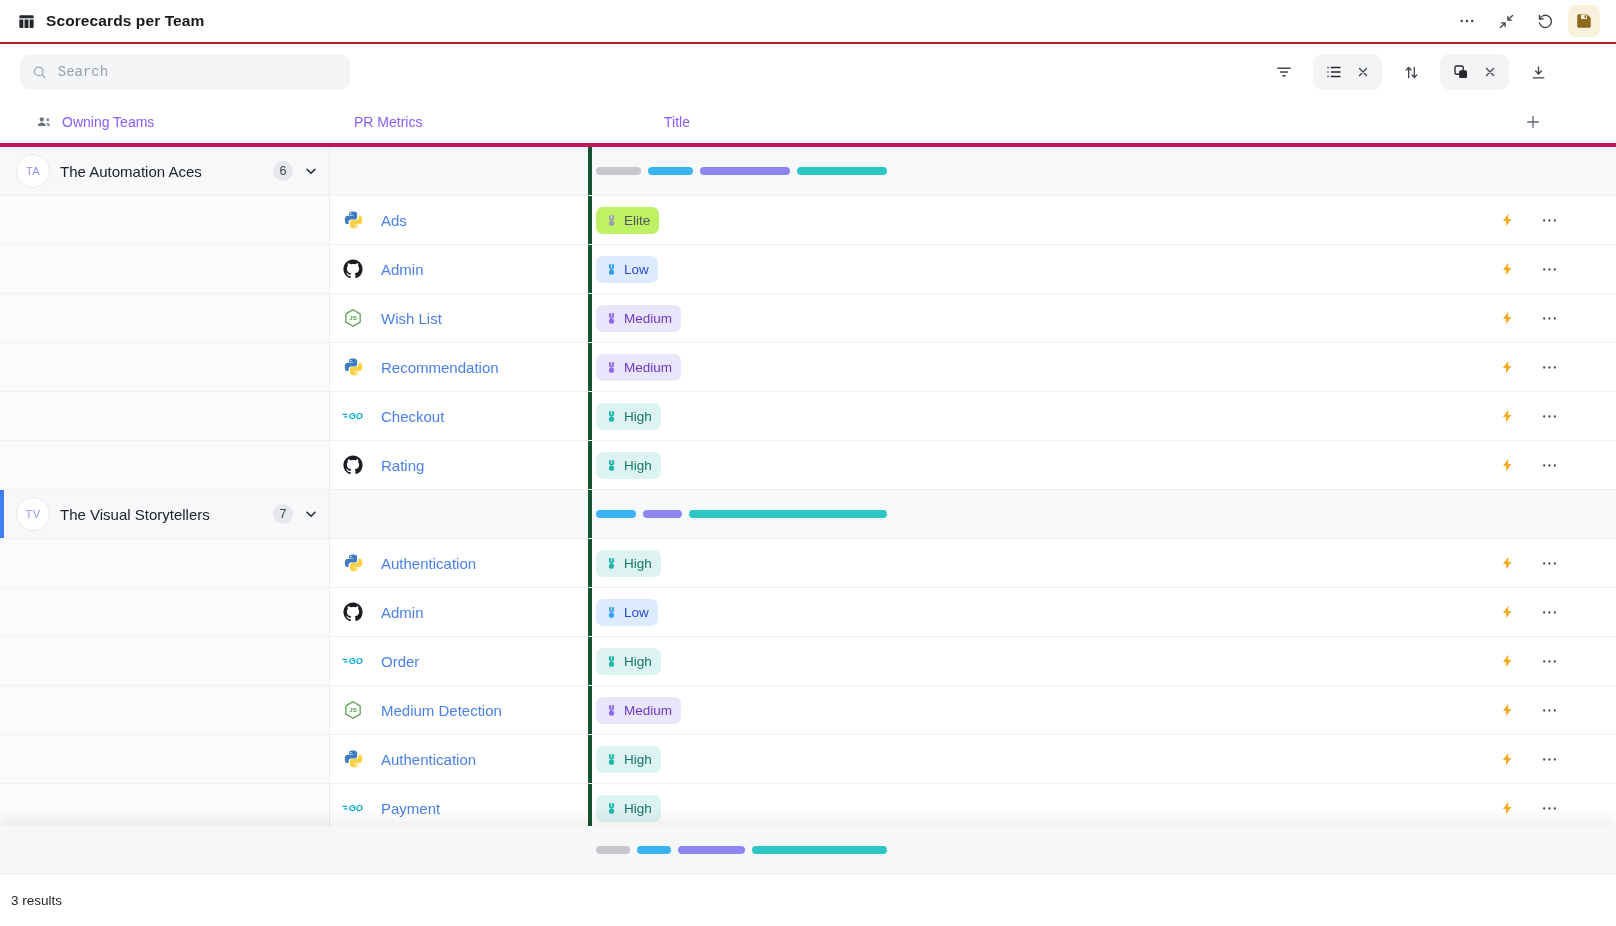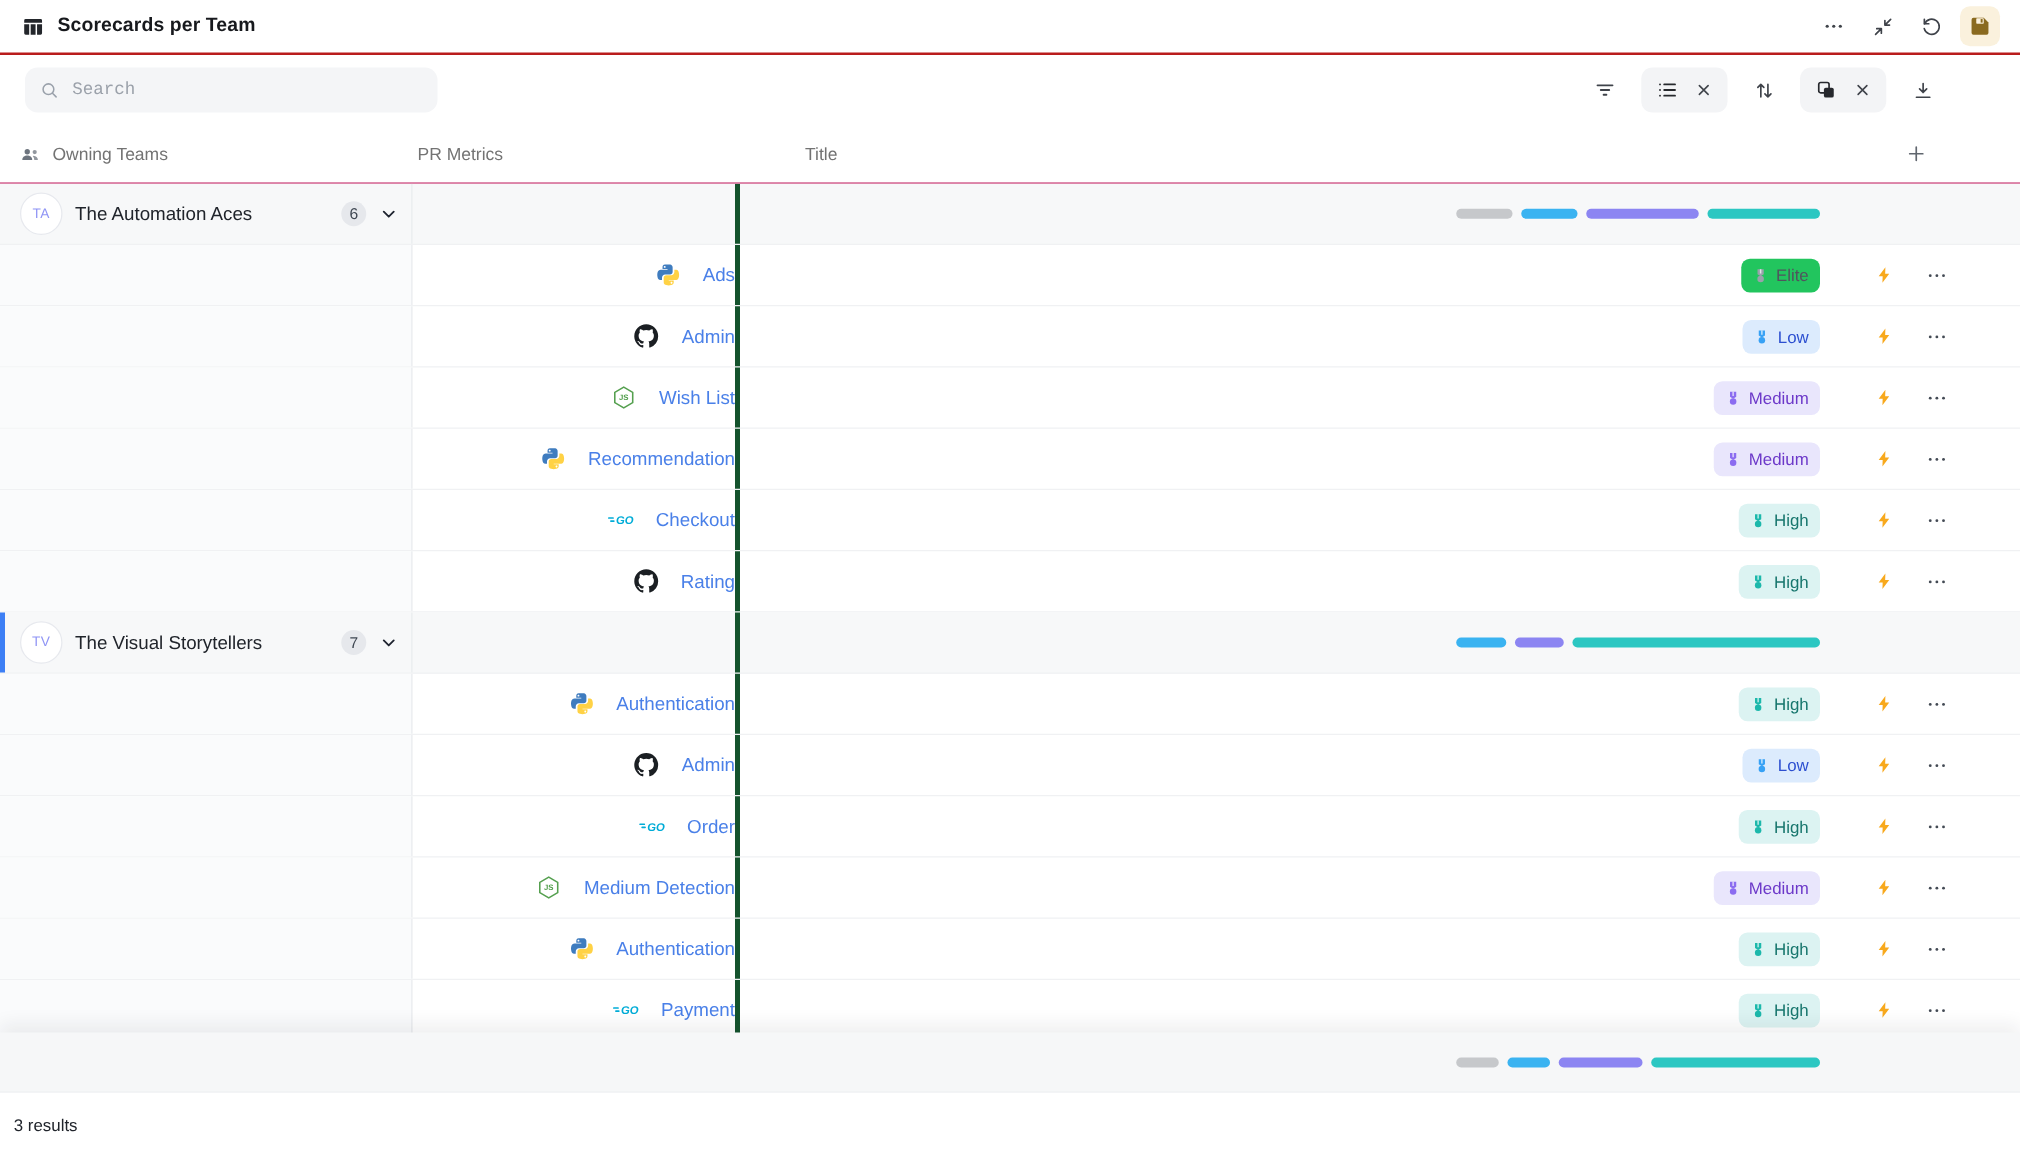--- a/index.html
+++ b/index.html
@@ -24,31 +24,31 @@
   
   .toolbar{height:56px;display:flex;align-items:center;justify-content:space-between;padding:0 62px 0 20px;}
   .search{width:330px;height:36px;background:#f4f5f7;border-radius:10px;display:flex;align-items:center;gap:9px;padding:0 12px;}
   .search input{border:0;background:transparent;outline:none;font-size:14px;width:100%;color:#20242b;font-family:Liberation Mono, monospace;}
   .search input::placeholder{color:#9ba1aa;}
   .toolbar-actions{display:flex;align-items:center;gap:13px;}
   .pill-group{display:flex;align-items:center;gap:13px;background:#f3f4f6;border-radius:9px;height:36px;padding:0 12px;}
 
   
   .grid-header{height:47px;display:grid;grid-template-columns:330px 262px 1fr 160px;
-    border-bottom:1px solid #be185d;color:#737373;font-size:14px;}
+    border-bottom:4px solid #be185d;color:#8b5cf6;font-size:14px;padding-left:20px;}
   .hcell{display:flex;align-items:center;}
   .h-teams{padding-left:16px;gap:9px;}
   .h-title{padding-left:52px;}
   .h-metrics{padding-left:4px;}
   .h-actions{justify-content:flex-end;padding-right:74px;}
 
   .grid-body{position:relative;height:726px;overflow:hidden;background:#fff;}
   .row{display:grid;grid-template-columns:330px 262px 1fr 160px;height:49px;
     border-bottom:1px solid #f0f1f3;position:relative;}
-  .cell{display:flex;align-items:center;justify-content:flex-end;}
+  .cell{display:flex;align-items:center;}
   .teams-cell{padding:0 10px 0 16px;border-right:1px solid #e9ebee;gap:10px;}
   .item-row .teams-cell{background:#fafbfc;}
   .title-cell{padding-left:12px;gap:17px;border-right:4px solid #14532d;}
   .metrics-cell{padding-left:4px;}
   .actions-cell{justify-content:flex-end;gap:26px;padding-right:58px;}
 
   .group-row{background:#f7f8f9;}
   .group-row.selected::before{content:"";position:absolute;left:0;top:0;bottom:0;width:4px;background:#3d7ff5;}
   .avatar{width:34px;height:34px;border-radius:50%;border:1px solid #e7e9ee;background:#fff;
     color:#8f94f5;font-size:11px;display:flex;align-items:center;justify-content:center;letter-spacing:.4px;flex:0 0 auto;}
@@ -218,21 +218,21 @@
       <div class="cell title-cell">
         <span class="entity-icon">
           <svg width="20" height="20" viewBox="0 0 24 24">
             <path fill="#3f7cbf" d="M11.92 1.8c-.82 0-1.6.07-2.29.2-2.03.36-2.4 1.11-2.4 2.5v1.83h4.8v.62H5.52c-1.4 0-2.63.84-3.01 2.44-.44 1.84-.46 2.98 0 4.9.34 1.43 1.16 2.44 2.56 2.44h1.65v-2.2c0-1.59 1.38-3 3.01-3h4.79c1.34 0 2.41-1.1 2.41-2.45V4.5c0-1.3-1.1-2.29-2.41-2.5-.83-.14-1.78-.2-2.6-.2zm-2.6 1.48c.5 0 .91.41.91.92s-.41.92-.91.92-.91-.41-.91-.92.41-.92.91-.92z"></path>
             <path fill="#ffd245" d="M18.57 6.95v2.14c0 1.66-1.41 3.05-3.01 3.05h-4.79c-1.31 0-2.41 1.13-2.41 2.45v4.58c0 1.3 1.14 2.07 2.41 2.45 1.53.45 3 .53 4.79 0 1.21-.35 2.41-1.06 2.41-2.45v-1.83h-4.79v-.62h7.2c1.4 0 1.92-.98 2.41-2.44.5-1.51.48-2.96 0-4.9-.35-1.4-1-2.43-2.41-2.43h-1.81zm-2.7 11.6c.5 0 .91.41.91.92s-.41.92-.91.92-.91-.41-.91-.92.41-.92.91-.92z"></path>
           </svg>
         </span>
         <a class="entity-link">Ads</a>
       </div>
       <div class="cell metrics-cell">
-        <span class="badge" style="background: #22c55e; color: rgb(80, 85, 94);">
+        <span class="badge" style="background: #bef264; color: rgb(80, 85, 94);">
           <span style="display: flex;">
             <svg width="13" height="13" viewBox="0 0 24 24">
               <path fill="#9aa1ab" d="M7.4 2.5h9.2v7.3L12 12.8 7.4 9.8z"></path>
               <rect x="10.9" y="2.5" width="2.2" height="6.4" fill="rgba(255,255,255,.7)"></rect>
               <circle cx="12" cy="16.9" r="4.8" fill="#9aa1ab"></circle>
             </svg>
           </span>
           <span>Elite</span>
         </span>
       </div>

